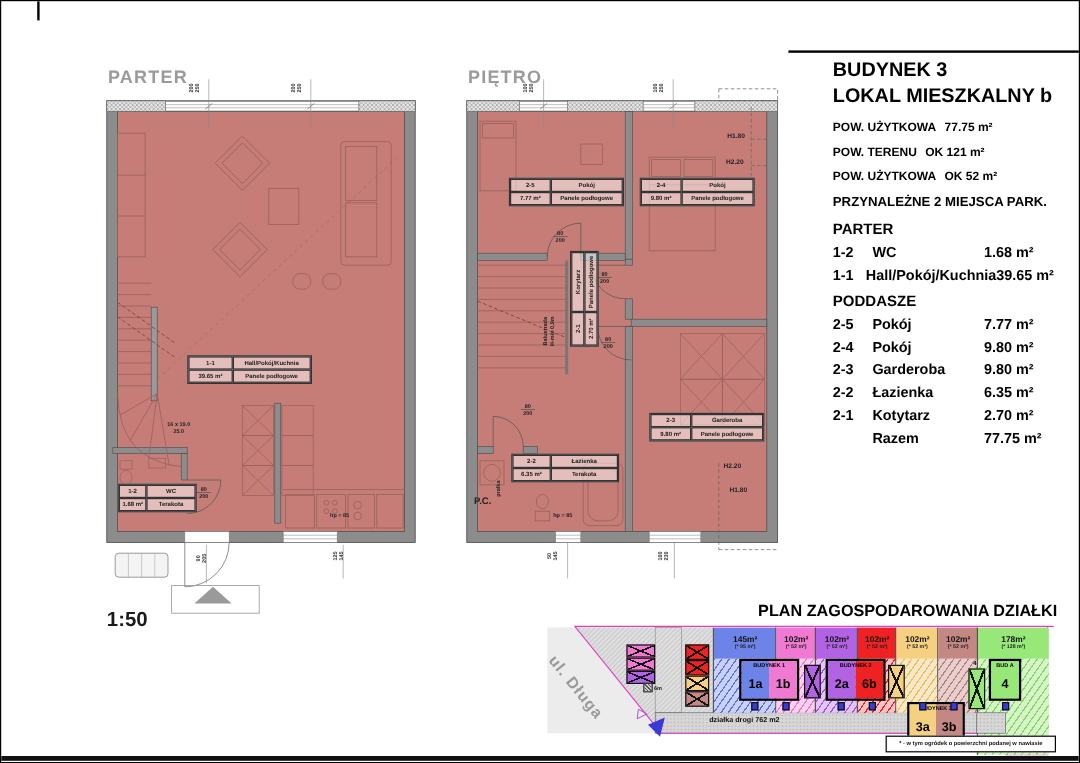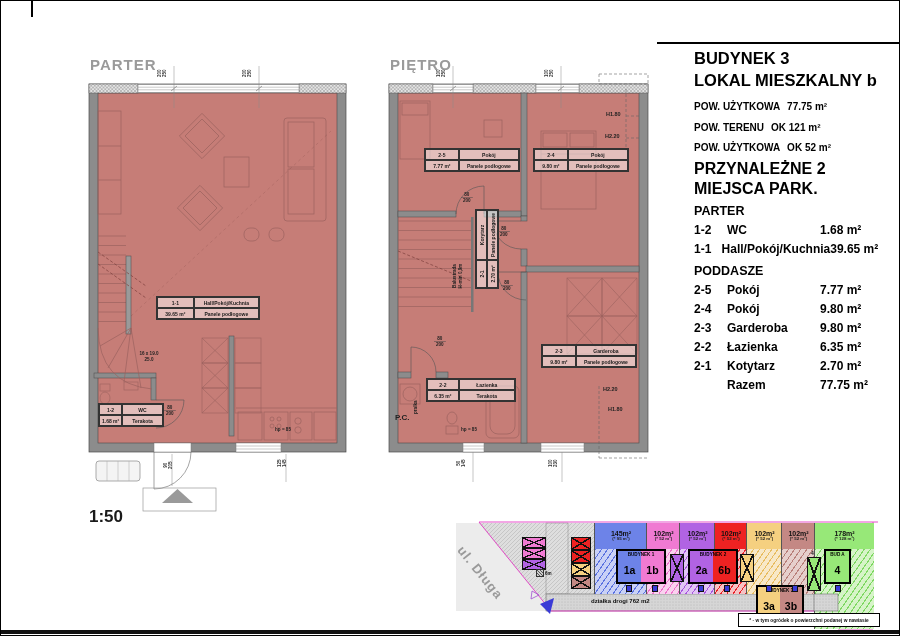--- a/index.html
+++ b/index.html
@@ -21,21 +21,21 @@
           transform:rotate(-90deg);transform-origin:top left;text-align:center;line-height:1.2;}
   .rt.vert{transform:rotate(-90deg);transform-origin:top left;}
   .hlab{position:absolute;font-size:5.5px;font-weight:bold;color:#222;}
   .pc{position:absolute;font-size:8px;font-weight:bold;color:#222;}
   .scale{position:absolute;font-size:17px;font-weight:bold;color:#1a1a1a;}
   
   #infopanel{position:absolute;left:693px;top:46px;width:188px;color:#000;}
   .ititle{font-size:16.5px;font-weight:bold;line-height:22px;}
   .isum{display:flex;gap:7px;font-size:10px;font-weight:bold;line-height:20.5px;}
   .isum .l{white-space:nowrap;}
-  .ipark{font-size:16px;font-weight:bold;line-height:20px;}
+  .ipark{font-size:11px;font-weight:bold;line-height:20px;}
   .isec{font-size:12.5px;font-weight:bold;line-height:20px;margin-top:2px;}
   .irow{display:flex;font-size:12px;font-weight:bold;line-height:19px;}
   .irow .iid{width:33px;}
   .irow .iname{flex:1;}
   .irow .iarea{width:62px;}
   
   #siteplan{position:absolute;left:455px;top:498px;width:427px;height:136px;}
   .site-title{position:absolute;right:2px;top:2px;font-size:13.5px;font-weight:bold;color:#000;white-space:nowrap;}
   .street{position:absolute;left:10px;top:44px;font-size:13px;font-weight:bold;color:#9a9a9a;
           transform:rotate(51deg);transform-origin:left top;letter-spacing:1px;white-space:nowrap;}
@@ -414,20 +414,21 @@
       </defs>
       <polygon points="0,24 23,24 95,112 0,112" fill="#ececec"></polygon>
       <polygon points="23,24 138,24 138,95 95,112" fill="url(#chatch)"></polygon>
       <rect x="90" y="24" width="22" height="71" fill="url(#chatch)" stroke="#888" stroke-width="0.5"></rect>
       <rect x="90" y="95" width="292" height="17" fill="url(#rdots)" stroke="#555" stroke-width="0.5"></rect>
       <path d="M422 23 L23 23 L95 112 L382 112 M382 112 L382 130 L417 130 L417 23" stroke="#e33bc4" stroke-width="0.9" fill="none"></path>
       <polygon points="98,99 94,115 84,105" fill="#3a3ad6"></polygon>
       <polygon points="76,92 83,96 75,100" fill="none" stroke="#a050d0" stroke-width="0.8"></polygon>
     </svg>
 
+    <div class="site-title">PLAN ZAGOSPODAROWANIA DZIAŁKI</div>
     <div class="street">ul. Długa</div>
 
     <div class="plot" style="left:138px;width:52px;height:71px;">
       <div class="phead p1h">
           <span class="pa">145m²</span>
           <span class="pg">(* 95 m²)</span>
         </div>
       <div class="pbody p1b"></div>
     </div>
     <div class="plot" style="left:190px;width:33px;height:71px;">

